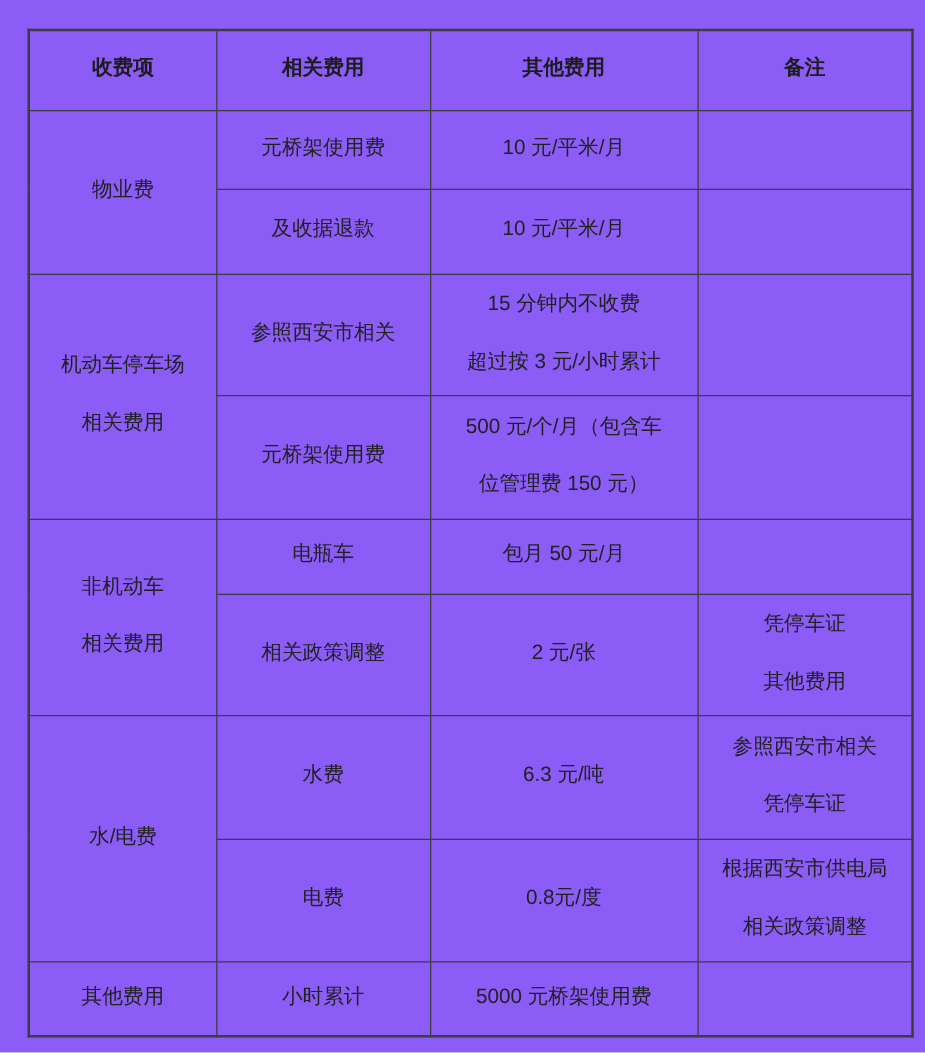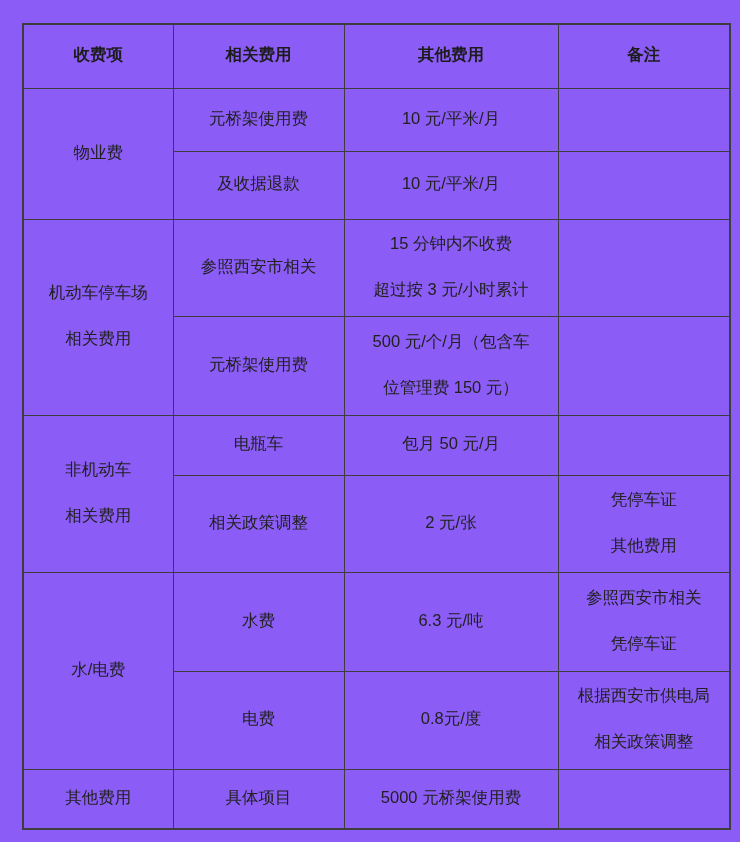--- a/index.html
+++ b/index.html
@@ -119,19 +119,19 @@
       </tr>
       <tr style="height:98px">
         <td>电费</td>
         <td class="muted">0.8元/度</td>
         <td>根据西安市供电局
 相关政策调整</td>
       </tr>
 
       <tr style="height:60px">
         <td>其他费用</td>
-        <td>具体项目</td>
+        <td>小时累计</td>
         <td>5000 元桥架使用费</td>
         <td></td>
       </tr>
     </tbody>
   </table>
 </div>
 
 </body></html>

